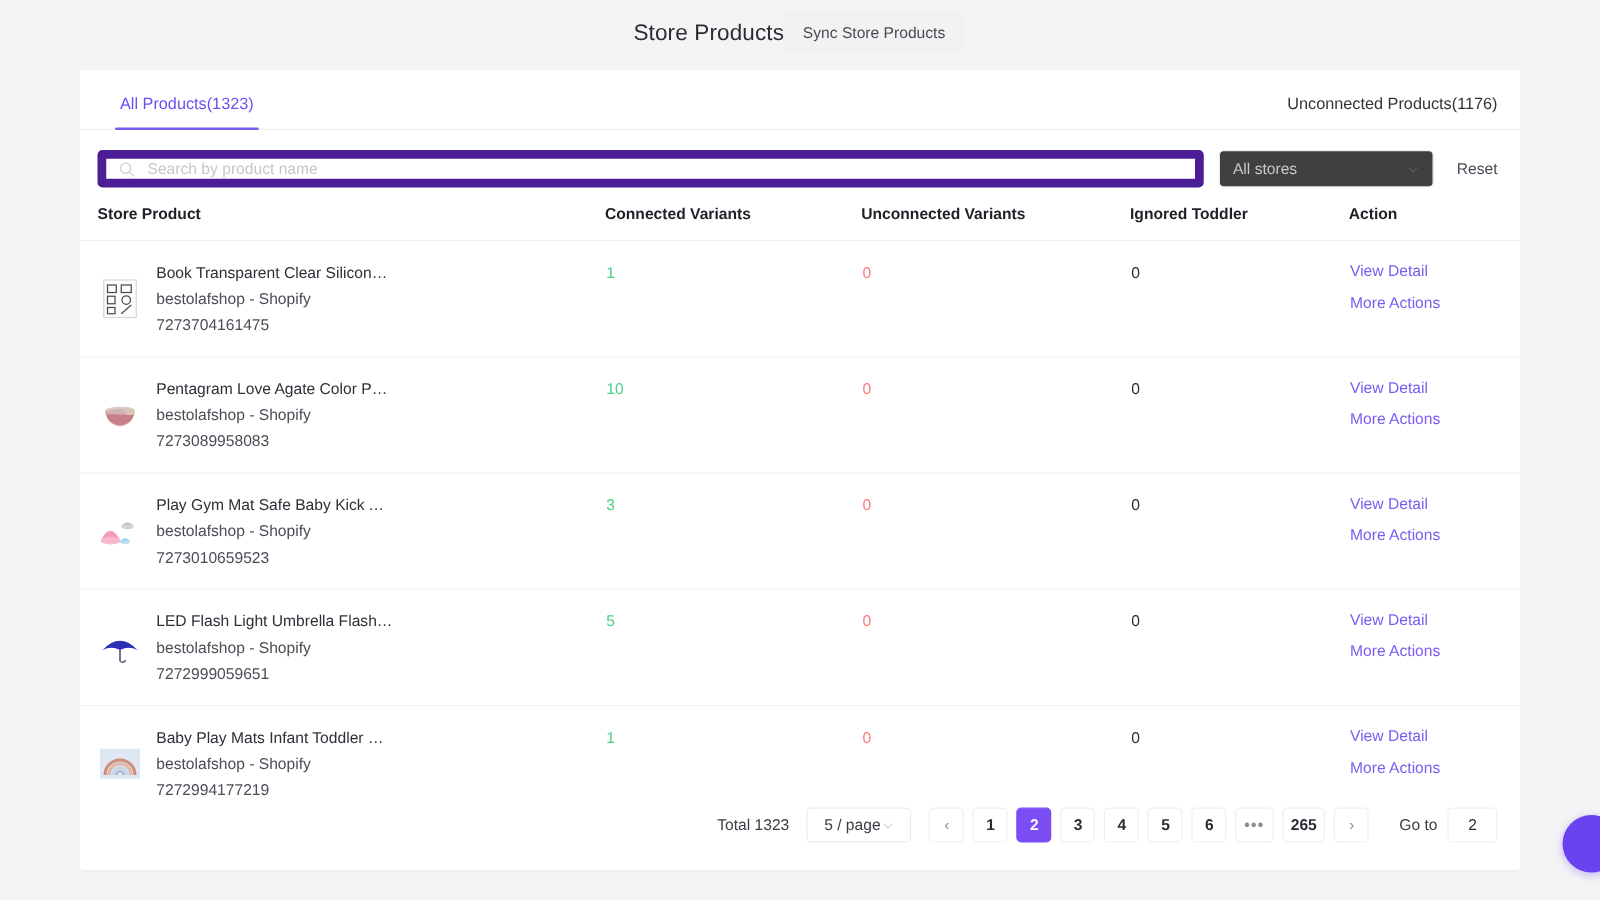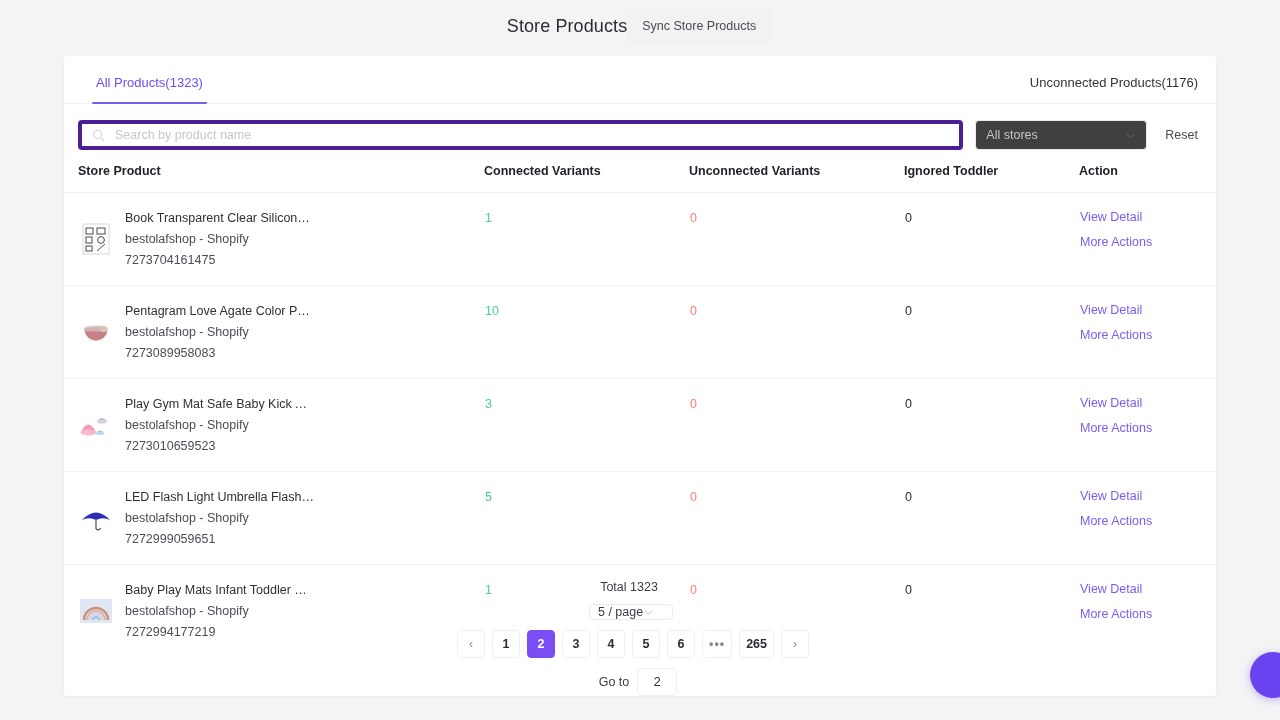--- a/index.html
+++ b/index.html
@@ -83,21 +83,21 @@
   
   .filter-bar {
     display: flex;
     align-items: center;
     padding: 16px 14px 14px 14px;
     gap: 12px;
   }
   .search-wrap {
     flex: 1;
     height: 30px;
-    border: 4px solid #4c1d95;
+    border: 7px solid #4c1d95;
     border-radius: 4px;
     display: flex;
     align-items: center;
     padding: 0 10px;
     background: #fff;
   }
   .search-icon { width: 13px; height: 13px; flex: 0 0 auto; opacity: .45; margin-right: 8px; }
   .search-input {
     border: none; outline: none;
     font-size: 12.5px;
@@ -195,28 +195,27 @@
   
   .pagination {
     position: absolute;
     left: 0; right: 0; bottom: 0;
     height: 72px;
     display: flex;
     align-items: center;
     justify-content: flex-end;
     gap: 10px;
     padding-right: 18px;
-    flex-direction: column;
   }
   .total-text { font-size: 12.5px; color: #3c3c46; margin-right: 4px; }
   .page-size {
     width: 84px; height: 28px;
     border: 1px solid #eceaee;
     border-radius: 4px;
-    display: flex; align-items: center; justify-content: flex-start;
+    display: flex; align-items: center; justify-content: center;
     padding: 0 8px;
     font-size: 12.5px; color: #3c3c46;
     cursor: pointer;
   }
   .pager { display: flex; align-items: center; gap: 7px; margin-left: 4px; }
   .pg {
     min-width: 28px; height: 28px;
     border: 1px solid #efefef;
     border-radius: 4px;
     display: flex; align-items: center; justify-content: center;

